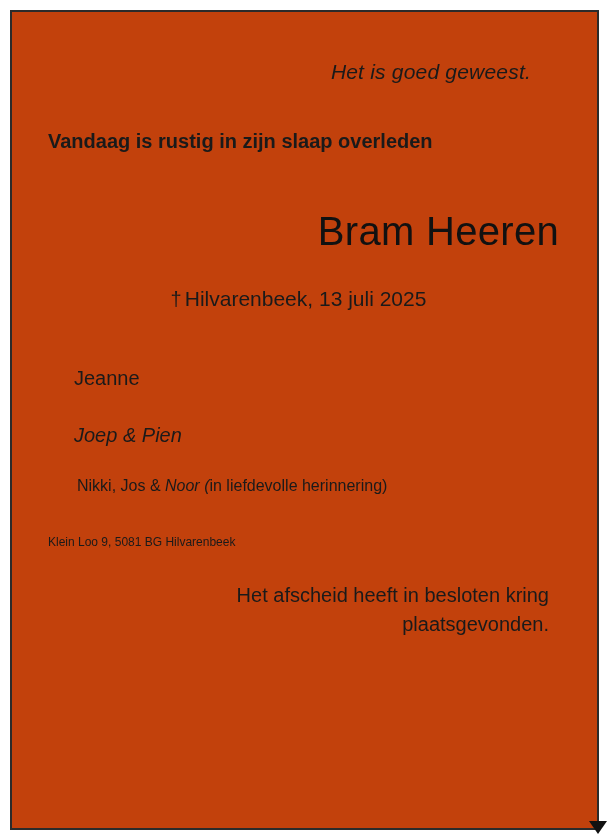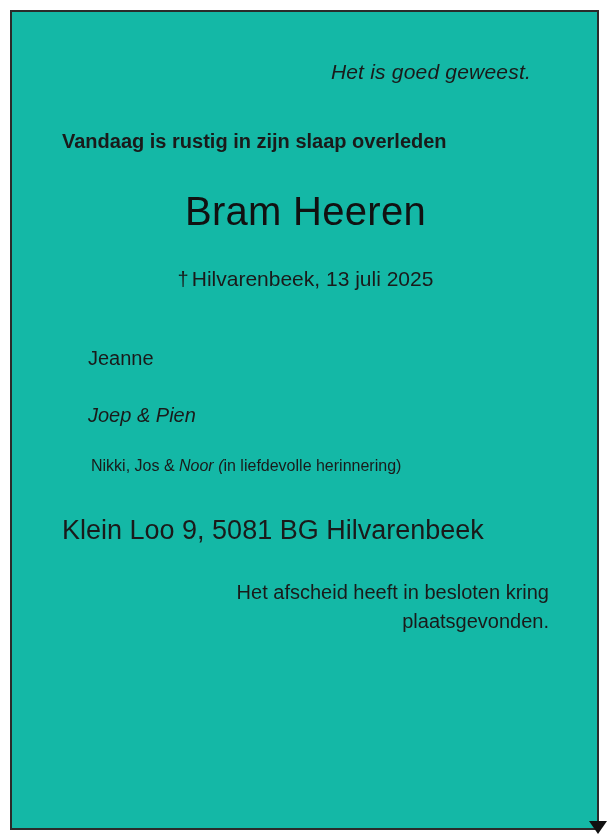--- a/index.html
+++ b/index.html
@@ -23,42 +23,42 @@
     height: 840px;
     box-sizing: border-box;
     background: #ffffff;
     padding: 10px;
   }
   .frame {
     box-sizing: border-box;
     width: 100%;
     height: 100%;
     border: 2px solid #2b2b2b;
-    background: #14b8a6;
+    background: #c2410c;
     position: relative;
-    padding: 30px 38px 20px 40px;
+    padding: 30px 38px 20px 26px;
   }
   .motto {
     text-align: right;
     font-style: italic;
     font-size: 21px;
     margin-top: 18px;
     margin-right: 28px;
     letter-spacing: 0.2px;
   }
   .intro {
     font-size: 20px;
     margin-top: 46px;
     margin-left: 10px;
     font-weight: bold;
   }
   .name {
-    text-align: center;
+    text-align: right;
     font-size: 40px;
-    margin-top: 36px;
+    margin-top: 56px;
     letter-spacing: 0.3px;
     color: #111111;
   }
   .dates {
     text-align: center;
     font-size: 21px;
     margin-top: 30px;
     line-height: 1.45;
   }
   .dates .line {
@@ -84,21 +84,21 @@
     font-style: italic;
   }
   .memorial {
     margin-top: 26px;
     margin-left: 39px;
     font-size: 16px;
   }
   .address {
     margin-top: 40px;
     margin-left: 10px;
-    font-size: 27px;
+    font-size: 12px;
   }
   .closing {
     margin-top: 32px;
     text-align: right;
     font-size: 20px;
     line-height: 1.45;
     padding-left: 20px;
     padding-right: 10px;
   }
   .scroll-marker {

